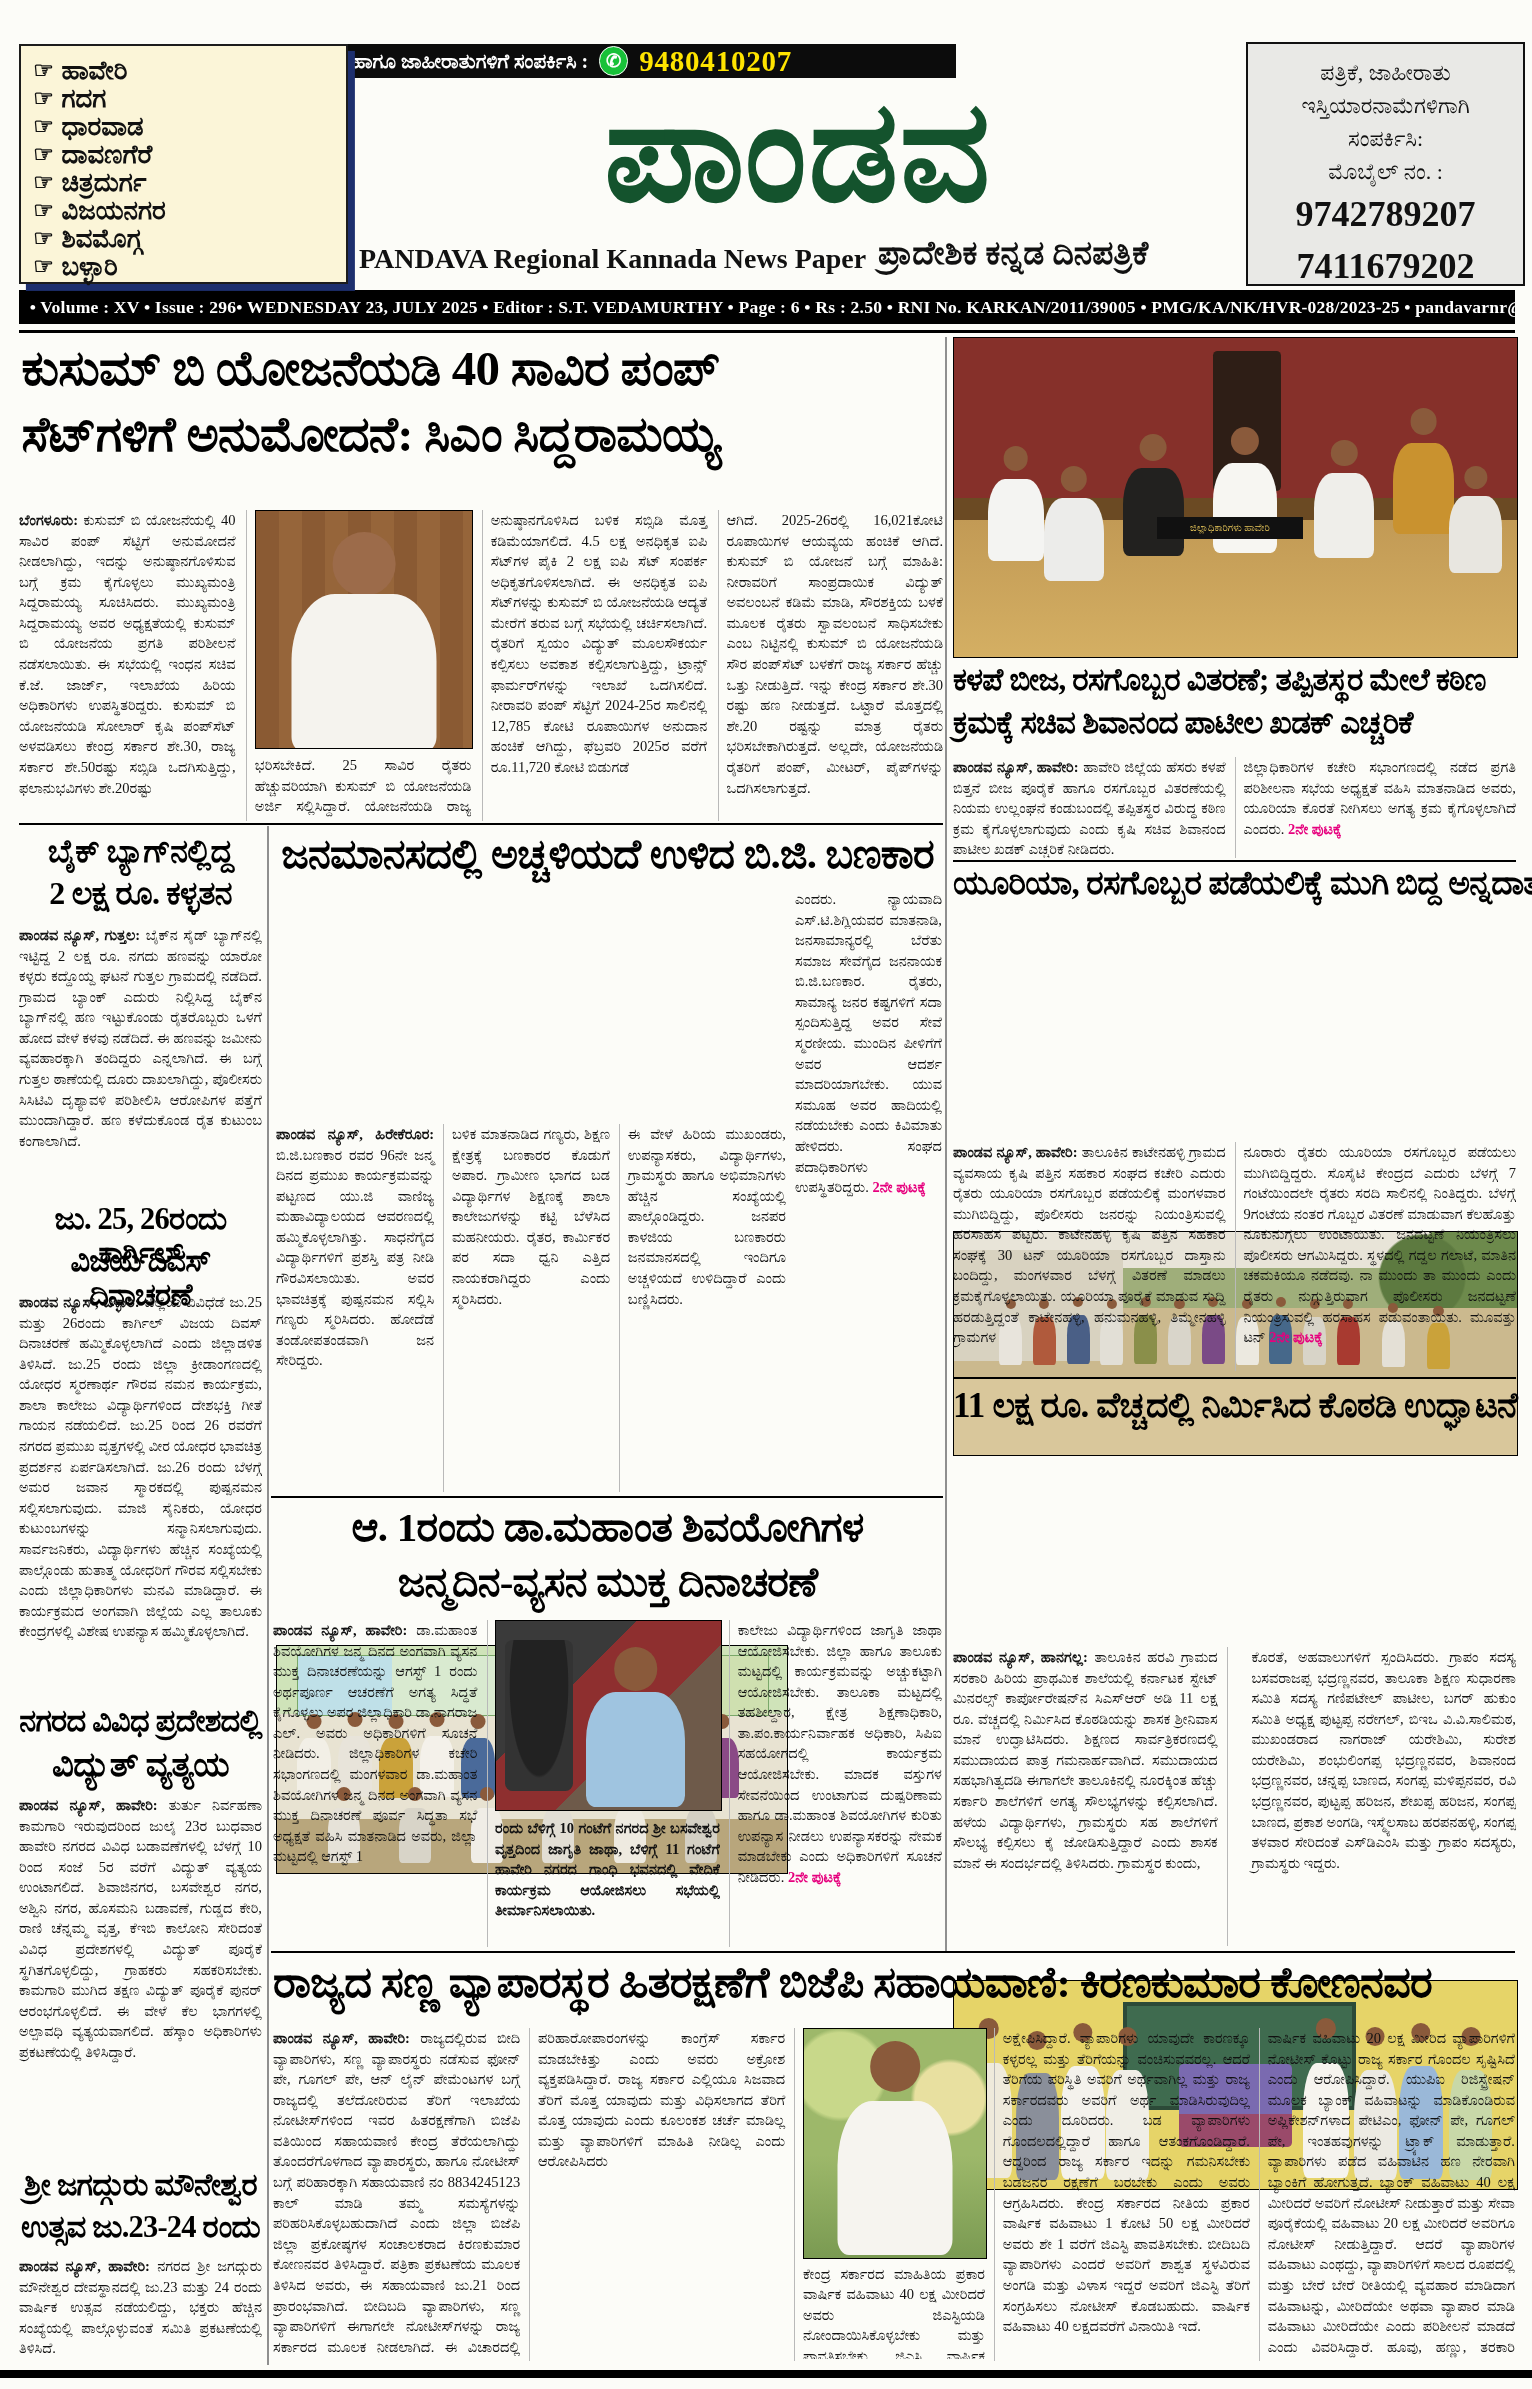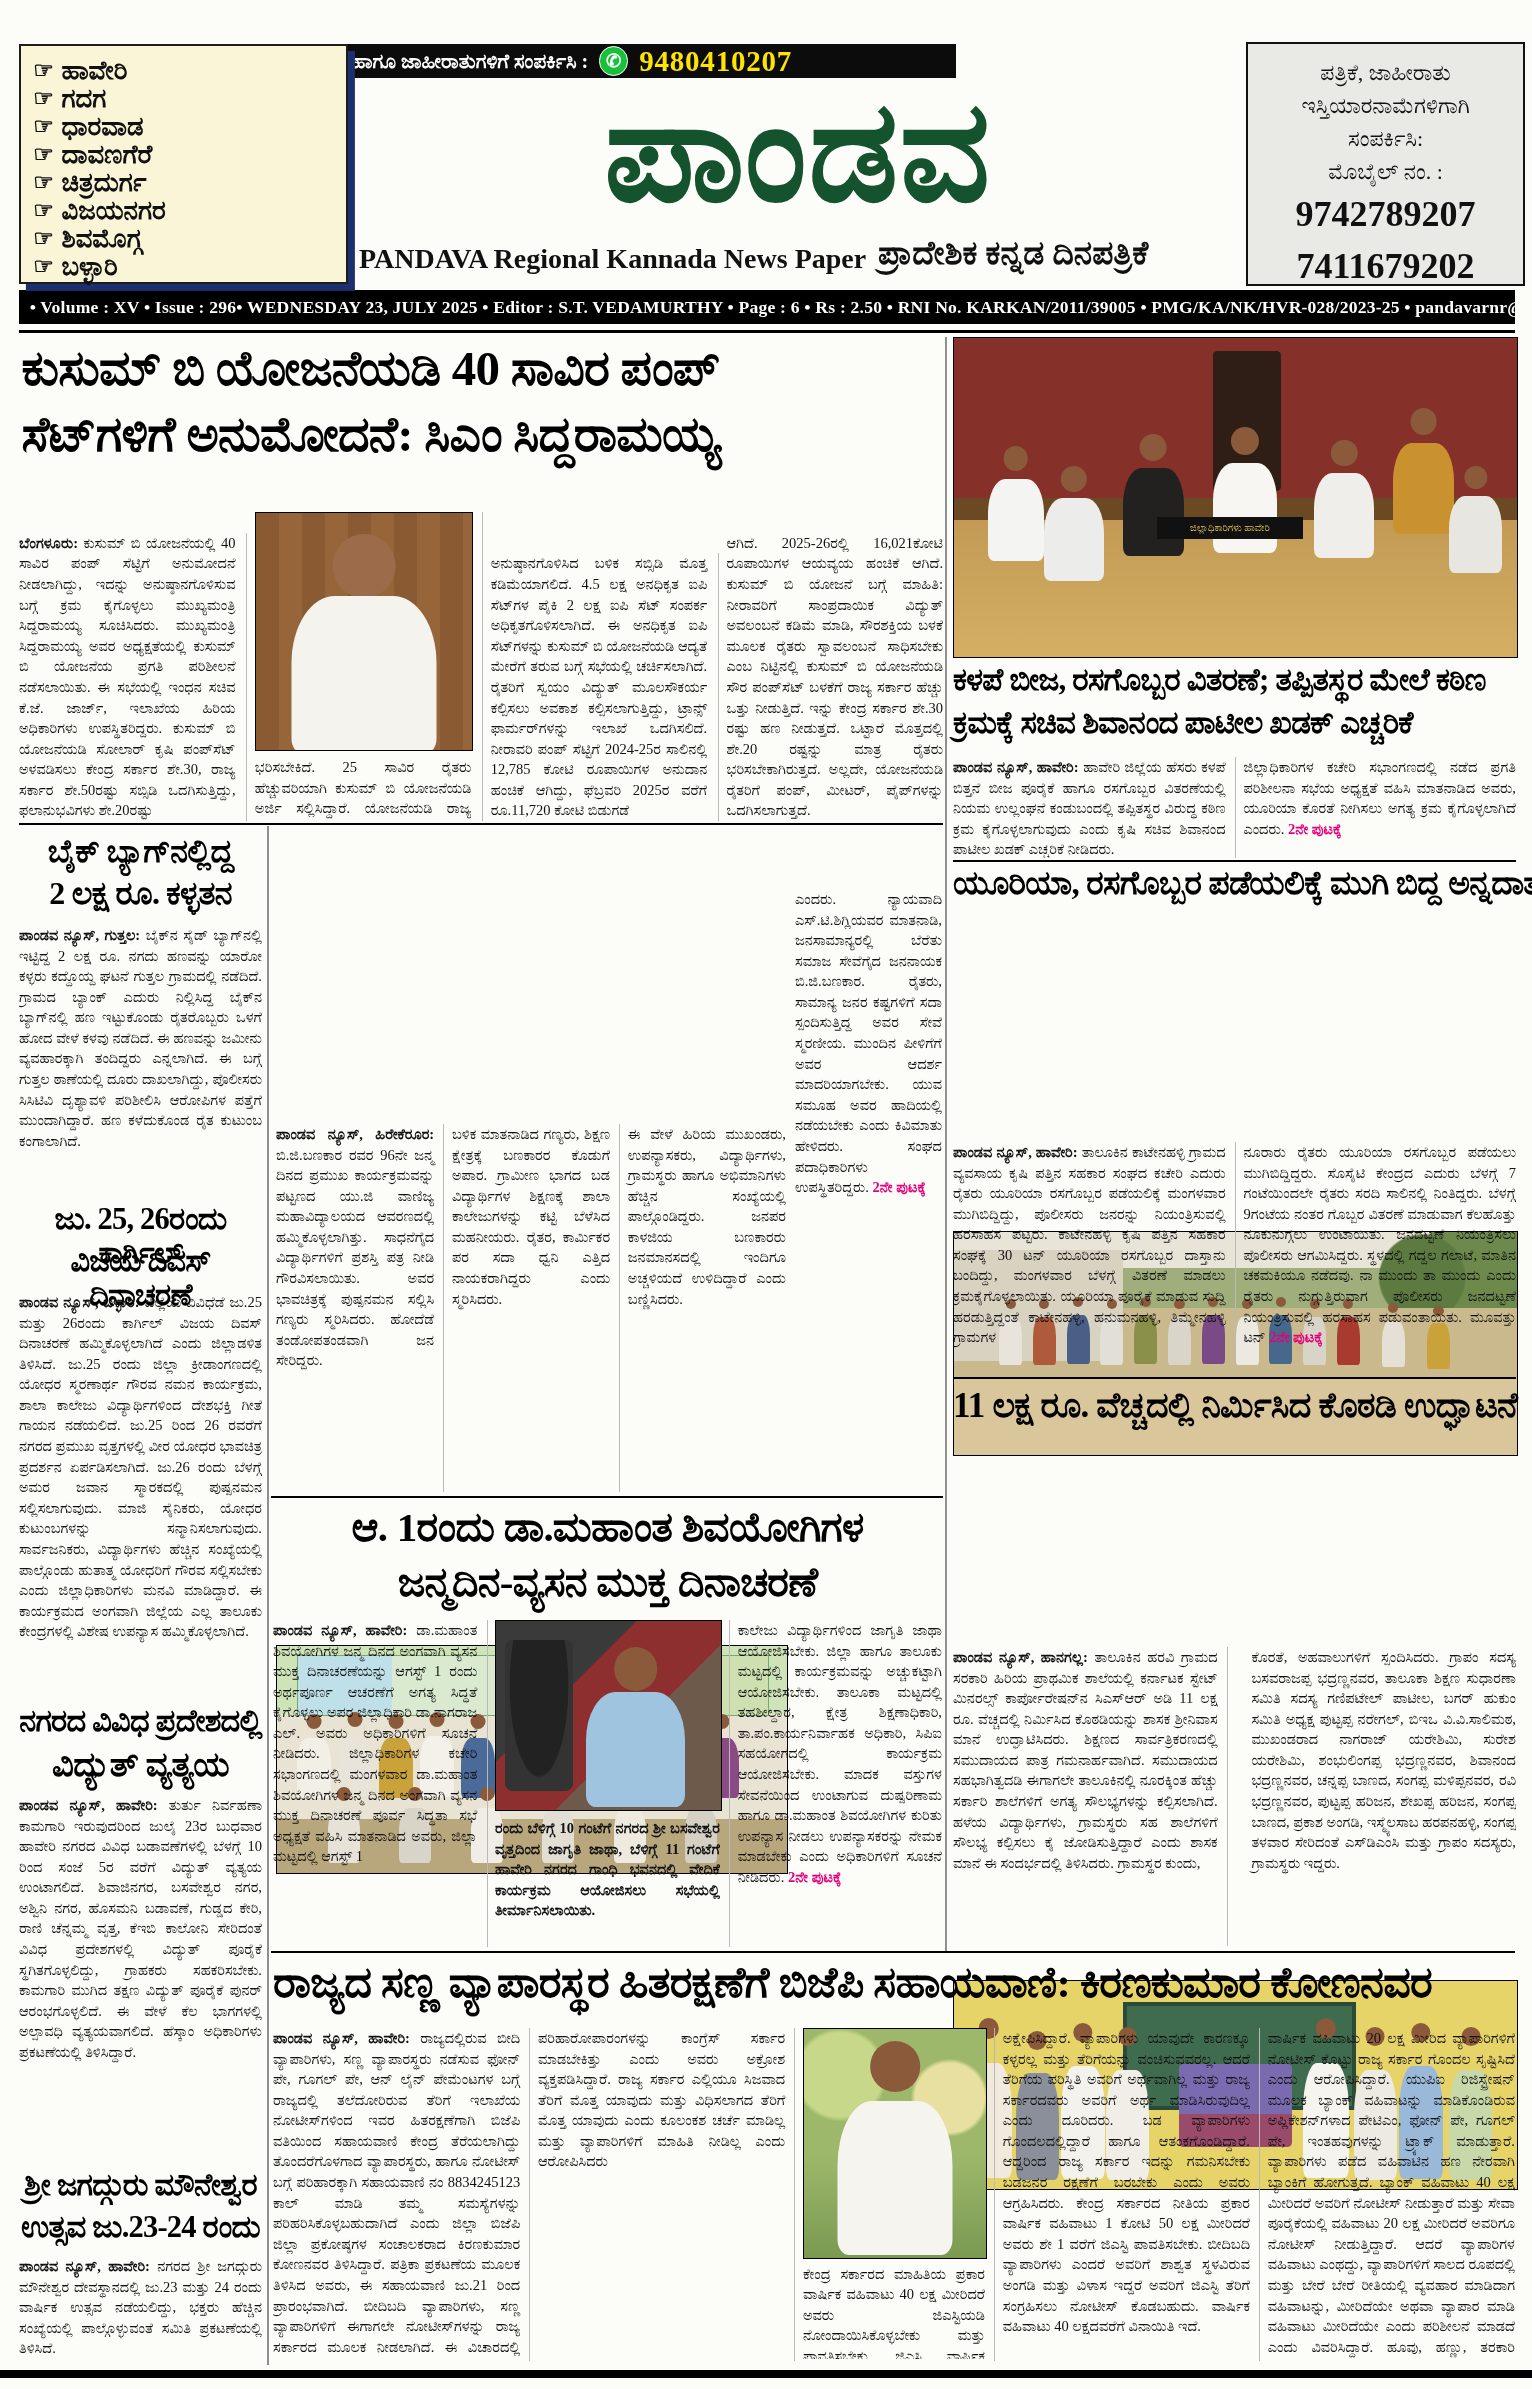--- a/index.html
+++ b/index.html
@@ -103,21 +103,21 @@
 
   <div class="abs infobar" style="left:19px;top:290px;width:1475px;height:34px;">•  Volume : XV   •   Issue : 296•   WEDNESDAY 23, JULY 2025   •   Editor :  S.T. VEDAMURTHY    •   Page : 6  •  Rs : 2.50  •   RNI No. KARKAN/2011/39005   •   PMG/KA/NK/HVR-028/2023-25   •   pandavarnr@gmail.com   •   Mob No.: 9742789207</div>
   <div class="abs rule-h" style="left:19px;top:330px;width:1496px;height:3.1px;"></div>
 
   <div class="abs rule-v" style="left:267px;top:826px;width:1.5px;height:1539px;"></div>
   <div class="abs rule-v" style="left:945px;top:337px;width:1.5px;height:1614px;"></div>
 
   <div class="abs hl" style="left:21.4px;top:342px;width:920px;font-size:49px;">ಕುಸುಮ್ ಬಿ ಯೋಜನೆಯಡಿ 40 ಸಾವಿರ ಪಂಪ್</div>
   <div class="abs hl" style="left:21.4px;top:408px;width:920px;font-size:49px;">ಸೆಟ್‌ಗಳಿಗೆ ಅನುಮೋದನೆ: ಸಿಎಂ ಸಿದ್ದರಾಮಯ್ಯ</div>
 
-  <div class="abs cols" style="left:19px;top:510px;width:924px;height:311px;align-items:flex-end;">
+  <div class="abs cols" style="left:19px;top:510px;width:924px;height:311px;">
     <div class="col bt" style="flex:1;padding-right:10.7px;">
       <span class="dl">ಬೆಂಗಳೂರು:</span>
       <span>ಕುಸುಮ್ ಬಿ ಯೋಜನೆಯಲ್ಲಿ 40 ಸಾವಿರ ಪಂಪ್ ಸೆಟ್ಟಿಗೆ ಅನುಮೋದನೆ ನೀಡಲಾಗಿದ್ದು, ಇದನ್ನು ಅನುಷ್ಠಾನಗೊಳಿಸುವ ಬಗ್ಗೆ ಕ್ರಮ ಕೈಗೊಳ್ಳಲು ಮುಖ್ಯಮಂತ್ರಿ ಸಿದ್ದರಾಮಯ್ಯ ಸೂಚಿಸಿದರು. ಮುಖ್ಯಮಂತ್ರಿ ಸಿದ್ದರಾಮಯ್ಯ ಅವರ ಅಧ್ಯಕ್ಷತೆಯಲ್ಲಿ ಕುಸುಮ್ ಬಿ ಯೋಜನೆಯ ಪ್ರಗತಿ ಪರಿಶೀಲನೆ ನಡೆಸಲಾಯಿತು. ಈ ಸಭೆಯಲ್ಲಿ ಇಂಧನ ಸಚಿವ ಕೆ.ಜೆ. ಜಾರ್ಜ್, ಇಲಾಖೆಯ ಹಿರಿಯ ಅಧಿಕಾರಿಗಳು ಉಪಸ್ಥಿತರಿದ್ದರು. ಕುಸುಮ್ ಬಿ ಯೋಜನೆಯಡಿ ಸೋಲಾರ್ ಕೃಷಿ ಪಂಪ್‌ಸೆಟ್ ಅಳವಡಿಸಲು ಕೇಂದ್ರ ಸರ್ಕಾರ ಶೇ.30, ರಾಜ್ಯ ಸರ್ಕಾರ ಶೇ.50ರಷ್ಟು ಸಬ್ಸಿಡಿ ಒದಗಿಸುತ್ತಿದ್ದು, ಫಲಾನುಭವಿಗಳು ಶೇ.20ರಷ್ಟು</span>
     </div>
     <div class="col" style="flex:1;padding:0 10.7px 0 7.6px;">
       <div class="ph" style="width:100%;height:237px;background:repeating-linear-gradient(90deg,#8a5a33 0 23px,#96653a 23px 46px);">
         <div class="person" style="left:50%;top:21.4px;transform:translateX(-50%);--w:145px;--h:221px;--skin:#9c6b4a;--shirt:#f5f3ee;"></div>
       </div>
       <div class="bt" style="margin-top:6.1px;height:64px;">ಭರಿಸಬೇಕಿದೆ. 25 ಸಾವಿರ ರೈತರು ಹೆಚ್ಚುವರಿಯಾಗಿ ಕುಸುಮ್ ಬಿ ಯೋಜನೆಯಡಿ ಅರ್ಜಿ ಸಲ್ಲಿಸಿದ್ದಾರೆ. ಯೋಜನೆಯಡಿ ರಾಜ್ಯ ಸರ್ಕಾರ 752 ಕೋಟಿ ರೂ. ವೆಚ್ಚ ಮಾಡಲಿದೆ. ಯೋಜನೆ ಸಮರ್ಪಕ</div>
     </div>
@@ -225,20 +225,21 @@
     <span>ತುರ್ತು ನಿರ್ವಹಣಾ ಕಾಮಗಾರಿ ಇರುವುದರಿಂದ ಜುಲೈ 23ರ ಬುಧವಾರ ಹಾವೇರಿ ನಗರದ ವಿವಿಧ ಬಡಾವಣೆಗಳಲ್ಲಿ ಬೆಳಗ್ಗೆ 10 ರಿಂದ ಸಂಜೆ 5ರ ವರೆಗೆ ವಿದ್ಯುತ್ ವ್ಯತ್ಯಯ ಉಂಟಾಗಲಿದೆ. ಶಿವಾಜಿನಗರ, ಬಸವೇಶ್ವರ ನಗರ, ಅಶ್ವಿನಿ ನಗರ, ಹೊಸಮನಿ ಬಡಾವಣೆ, ಗುಡ್ಡದ ಕೇರಿ, ರಾಣಿ ಚೆನ್ನಮ್ಮ ವೃತ್ತ, ಕೆಇಬಿ ಕಾಲೋನಿ ಸೇರಿದಂತೆ ವಿವಿಧ ಪ್ರದೇಶಗಳಲ್ಲಿ ವಿದ್ಯುತ್ ಪೂರೈಕೆ ಸ್ಥಗಿತಗೊಳ್ಳಲಿದ್ದು, ಗ್ರಾಹಕರು ಸಹಕರಿಸಬೇಕು. ಕಾಮಗಾರಿ ಮುಗಿದ ತಕ್ಷಣ ವಿದ್ಯುತ್ ಪೂರೈಕೆ ಪುನರ್ ಆರಂಭಗೊಳ್ಳಲಿದೆ. ಈ ವೇಳೆ ಕೆಲ ಭಾಗಗಳಲ್ಲಿ ಅಲ್ಪಾವಧಿ ವ್ಯತ್ಯಯವಾಗಲಿದೆ. ಹೆಸ್ಕಾಂ ಅಧಿಕಾರಿಗಳು ಪ್ರಕಟಣೆಯಲ್ಲಿ ತಿಳಿಸಿದ್ದಾರೆ.</span>
   </div>
 
   <div class="abs hl" style="left:19px;top:2168px;width:243px;font-size:30.5px;text-align:center;">ಶ್ರೀ ಜಗದ್ಗುರು ಮೌನೇಶ್ವರ</div>
   <div class="abs hl" style="left:19px;top:2210px;width:243px;font-size:30.5px;text-align:center;">ಉತ್ಸವ ಜು.23-24 ರಂದು</div>
   <div class="abs bt" style="left:19px;top:2256px;width:243px;height:107px;">
     <span class="dl">ಪಾಂಡವ ನ್ಯೂಸ್, ಹಾವೇರಿ:</span>
     <span>ನಗರದ ಶ್ರೀ ಜಗದ್ಗುರು ಮೌನೇಶ್ವರ ದೇವಸ್ಥಾನದಲ್ಲಿ ಜು.23 ಮತ್ತು 24 ರಂದು ವಾರ್ಷಿಕ ಉತ್ಸವ ನಡೆಯಲಿದ್ದು, ಭಕ್ತರು ಹೆಚ್ಚಿನ ಸಂಖ್ಯೆಯಲ್ಲಿ ಪಾಲ್ಗೊಳ್ಳುವಂತೆ ಸಮಿತಿ ಪ್ರಕಟಣೆಯಲ್ಲಿ ತಿಳಿಸಿದೆ.</span>
   </div>
 
+  <div class="abs hl" style="left:273px;top:832px;width:669px;font-size:41px;text-align:center;white-space:nowrap;">ಜನಮಾನಸದಲ್ಲಿ ಅಚ್ಚಳಿಯದೆ ಉಳಿದ ಬಿ.ಜಿ. ಬಣಕಾರ</div>
   <div class="abs ph" style="left:276px;top:889px;width:510px;height:227px;background:linear-gradient(180deg,#cfe3b9 0 30%,#e8e3d2 30% 76%,#b8a67c 76% 100%);">
     <div class="abs" style="left:4%;top:4%;width:92%;height:26%;background:linear-gradient(90deg,#bfe0e8 0 20%,#d9ead0 20% 80%,#cfe0b0 80% 100%);border:1.5px solid #7aa86a;"></div>
     <div class="person" style="left:4%;top:30%;--w:34px;--h:84px;--shirt:#f2efe6;"></div>
     <div class="person" style="left:12%;top:29%;--w:34px;--h:85px;--shirt:#e8e4da;"></div>
     <div class="person" style="left:20%;top:30%;--w:34px;--h:84px;--shirt:#caa23a;"></div>
     <div class="person" style="left:28%;top:29%;--w:34px;--h:85px;--shirt:#f4f1ea;"></div>
     <div class="person" style="left:36%;top:30%;--w:34px;--h:84px;--shirt:#4a6a9a;"></div>
     <div class="person" style="left:44%;top:29%;--w:34px;--h:85px;--shirt:#eeebe2;"></div>
     <div class="person" style="left:52%;top:30%;--w:34px;--h:84px;--shirt:#b05a3c;"></div>
     <div class="person" style="left:60%;top:29%;--w:34px;--h:85px;--shirt:#f0ede4;"></div>

